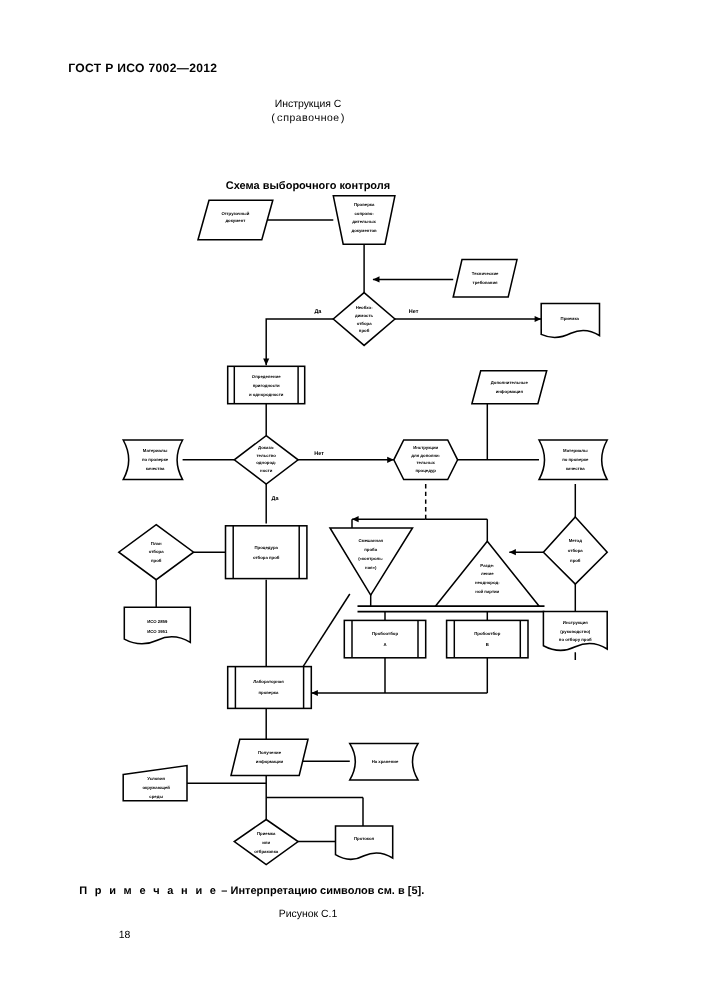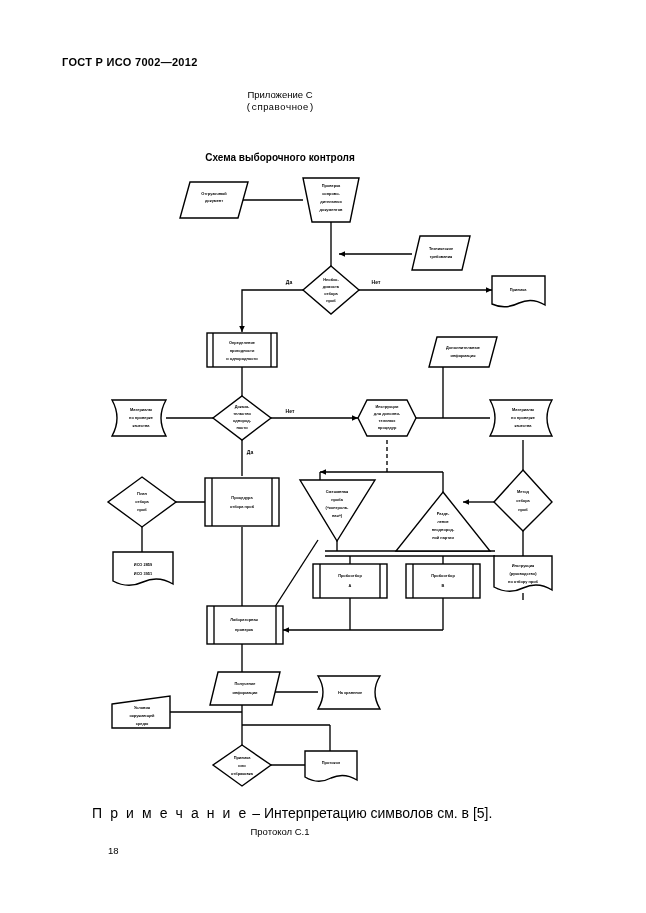--- a/index.html
+++ b/index.html
@@ -36,32 +36,33 @@
     left: 0; right: 0;
     text-align: center;
     font-size: 9.5px;
     white-space: nowrap;
   }
   .annex-1 { top: 89px; }
   .annex-2 { top: 102px; font-family: Liberation Mono, monospace; }
   .fig-title {
     position: absolute;
     left: 0; right: 0;
-    top: 152px;
+    top: 164px;
     text-align: center;
     font-size: 10px;
     font-weight: bold;
     white-space: nowrap;
   }
   .note {
     position: absolute;
-    left: 92px;
+    left: 72px;
     top: 805px;
-    font-size: 14px;
+    font-size: 10px;
     white-space: nowrap;
+    font-weight: bold;
   }
   .note .sp { letter-spacing: 2.1px; }
   .fig-num {
     position: absolute;
     left: 0; right: 0;
     top: 826px;
     text-align: center;
     font-size: 9.5px;
     white-space: nowrap;
   }
@@ -111,21 +112,21 @@
     fill: none;
   }
 </style>
 </head>
 <body>
 
 <div id="page">
 
   <div class="hdr">ГОСТ Р ИСО 7002—2012</div>
 
-  <div class="annex annex-1">Приложение С</div>
+  <div class="annex annex-1">Инструкция С</div>
   <div class="annex annex-2">(справочное)</div>
 
   <div class="fig-title">Схема выборочного контроля</div>
 
   <svg id="flow" viewBox="0 0 646 913">
 
     <g>
 
       <path class="conn" d="M 243 200 L 303 200"></path>
 
@@ -391,17 +392,17 @@
 
     <g>
       <path class="shape" d="M 305 751 L 357 751 L 357 780 Q 344 772 331 778 Q 318 785 305 777 Z"></path>
       <text class="lbl" x="331" y="763">Протокол</text>
     </g>
 
   </svg>
 
   <div class="note"><span class="sp">П р и м е ч а н и е</span><span> – Интерпретацию символов см. в [5].</span></div>
 
-  <div class="fig-num">Протокол С.1</div>
+  <div class="fig-num">Рисунок С.1</div>
 
   <div class="pageno">18</div>
 
 </div>
 
 </body></html>

